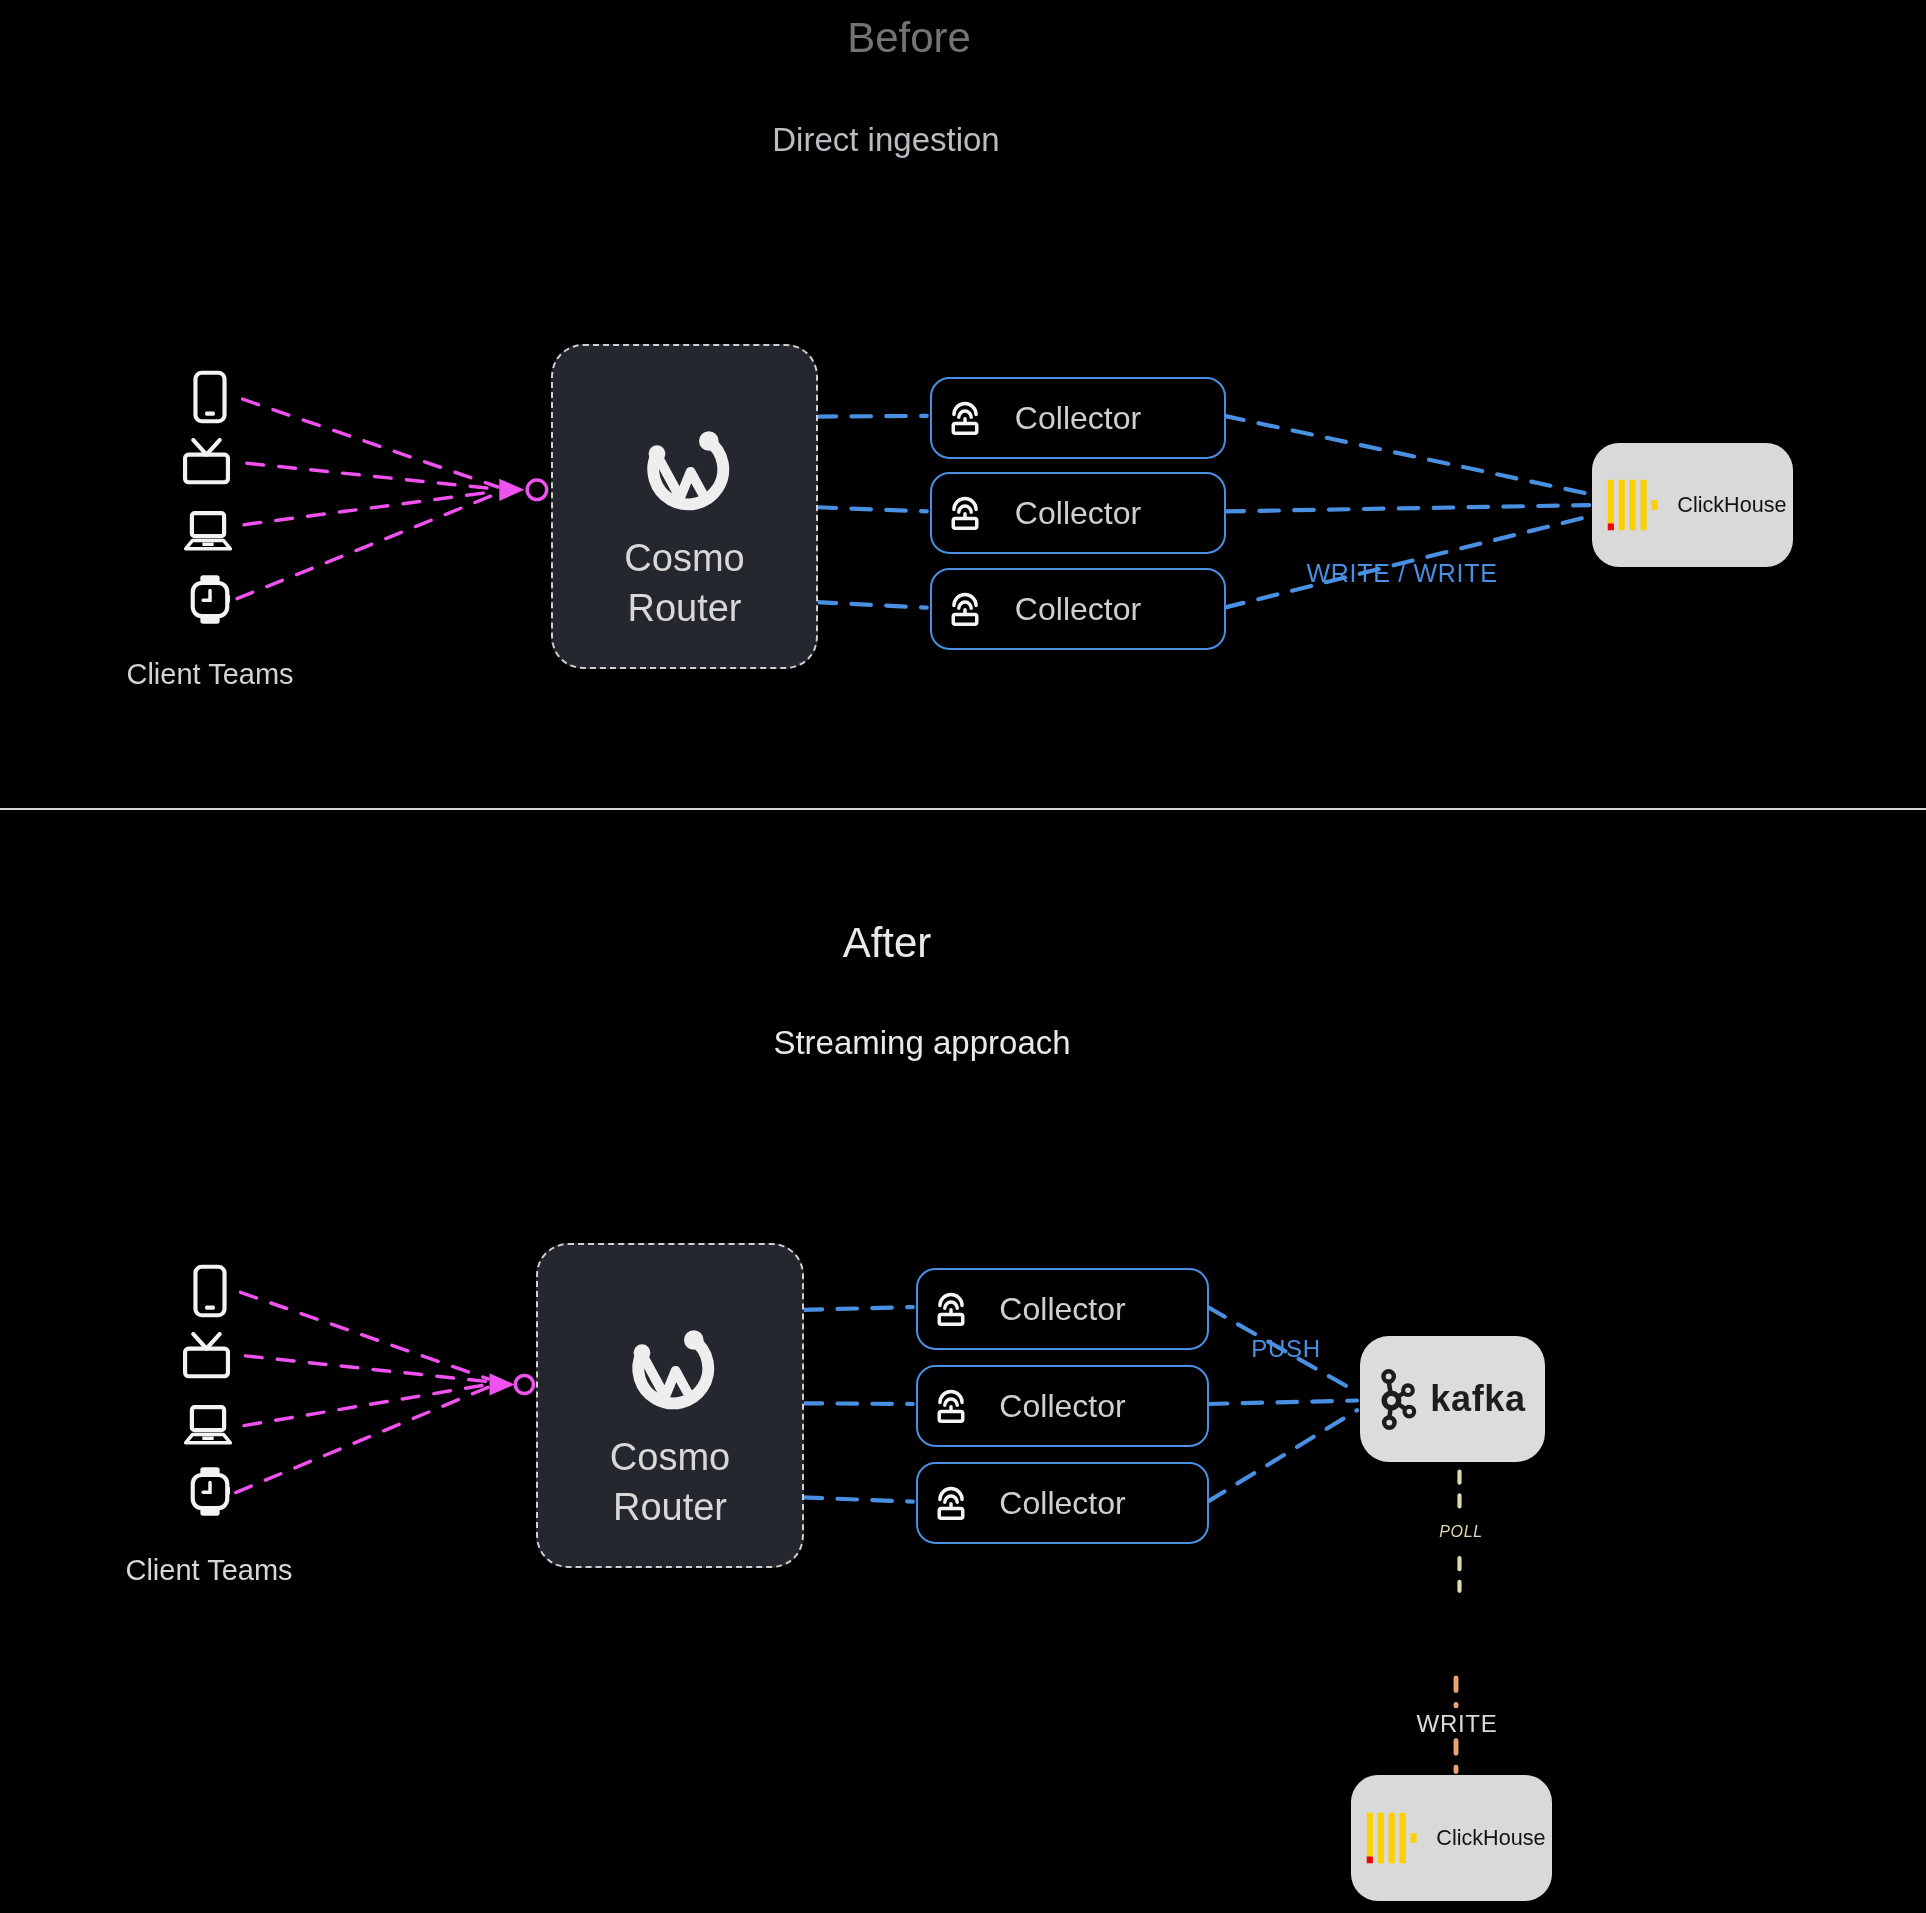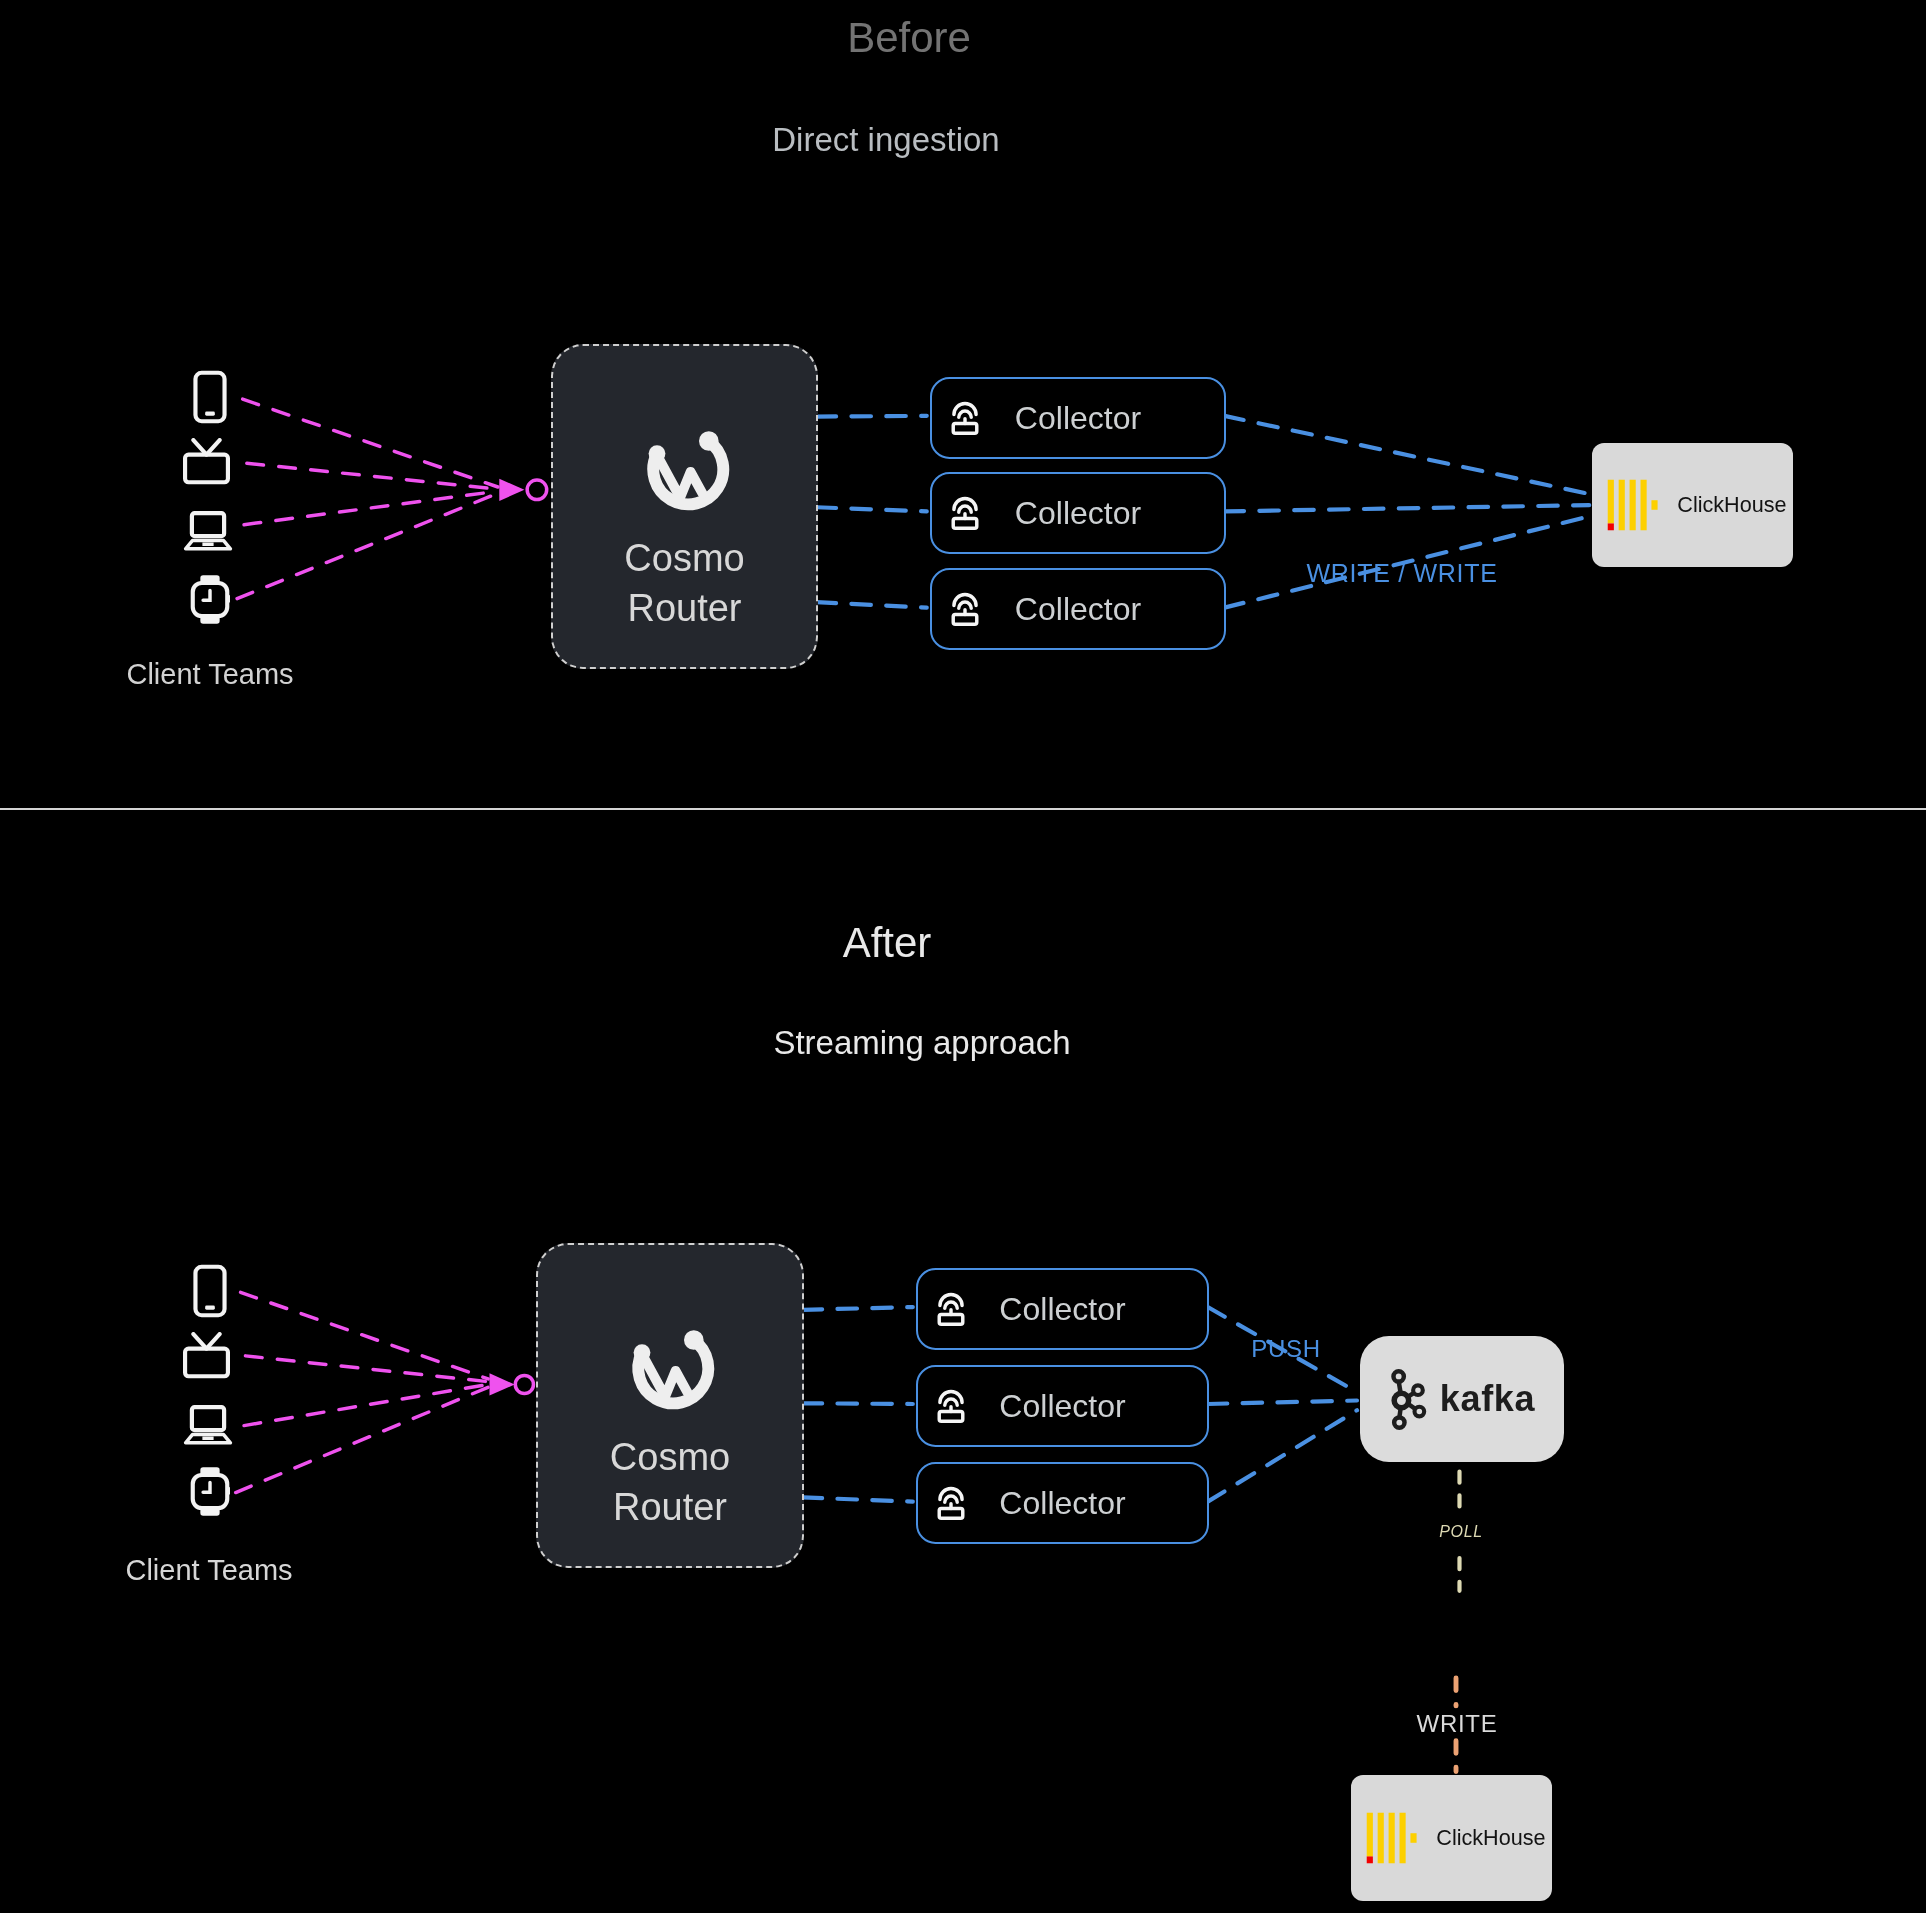--- a/index.html
+++ b/index.html
@@ -12,21 +12,21 @@
   .after-col{color:#e9e9e9;}
   .clients-label{font-size:29px;color:#d2d2d2;white-space:nowrap;}
   .router-box{position:absolute;background:#24272d;border:2.8px dashed #cfcfcf;border-radius:32px;}
   .router-logo{position:absolute;left:50%;transform:translateX(-50%);top:74px;}
   .router-label{position:absolute;left:0;right:0;top:187px;text-align:center;
                 font-size:38px;line-height:1.32;color:#d8d8d8;}
   .collector-box{position:absolute;border:2.8px solid #4a90e2;border-radius:19.5px;background:#000;}
   .collector-icon{position:absolute;left:15.3px;top:50%;transform:translateY(-50%);}
   .collector-label{position:absolute;left:0;right:0;top:50%;transform:translateY(-50%);
                    text-align:center;font-size:32px;color:#cdd0d2;}
-  .gray-box{position:absolute;background:#d9d9d9;border-radius:12px;display:flex;
+  .gray-box{position:absolute;background:#d9d9d9;border-radius:27px;display:flex;
             align-items:center;padding-left:15.3px;box-sizing:border-box;}
   .ch-label{font-size:21.6px;font-weight:500;color:#131313;margin-left:18px;white-space:nowrap;}
   .kafka-box{position:absolute;background:#dcdcdc;border-radius:29px;display:flex;
              align-items:center;justify-content:center;gap:11px;}
   .kafka-label{font-size:36px;font-weight:700;color:#1d1d1d;letter-spacing:0.7px;}
   .clickpipe-box{position:absolute;background:#000;border:2.8px solid #ddd9b3;border-radius:21px;}
   .clickpipe-icon{position:absolute;left:19.5px;top:50%;transform:translateY(-50%);}
   .clickpipe-label{position:absolute;left:0;right:0;top:50%;transform:translateY(-50%);
                    text-align:center;font-size:32px;color:#cfcfcf;}
   .edge-label-blue{font-size:25px;color:#4a90e2;letter-spacing:0.7px;white-space:nowrap;}
@@ -241,21 +241,21 @@
       <path d="M10 20 A16 16 0 0 1 42 20" fill="none" stroke="#f5f5f5" stroke-width="5" stroke-linecap="round"></path>
       <path d="M17 24 A9 9 0 0 1 35 24" fill="none" stroke="#f5f5f5" stroke-width="5" stroke-linecap="round"></path>
       <path d="M26 26 V33" stroke="#f5f5f5" stroke-width="5" stroke-linecap="round"></path>
       <rect x="9" y="33" width="34" height="14" rx="3" fill="none" stroke="#f5f5f5" stroke-width="5"></rect>
     </svg>
     <div class="collector-label">Collector</div>
   </div>
 
   <div class="abs ctr edge-label-small-blue lbl" style="left:1286px;top:1335px;">PUSH</div>
 
-  <div class="kafka-box node" style="left:1360px;top:1336px;width:204px;height:126px;">
+  <div class="kafka-box node" style="left:1360px;top:1336px;width:185px;height:126px;">
     <svg width="40" height="65" viewBox="0 0 58 93">
       <g fill="none" stroke="#1d1d1d">
         <circle cx="14" cy="13" r="7.5" stroke-width="6.5"></circle>
         <circle cx="18" cy="48" r="10.5" stroke-width="8"></circle>
         <circle cx="15" cy="80" r="7.5" stroke-width="6.5"></circle>
         <circle cx="42" cy="33" r="7" stroke-width="6"></circle>
         <circle cx="44" cy="64" r="7" stroke-width="6"></circle>
         <path d="M14 20 L17 38" stroke-width="6.5"></path>
         <path d="M17 58 L15 73" stroke-width="6.5"></path>
         <path d="M27 43 L36 37" stroke-width="6.5"></path>

